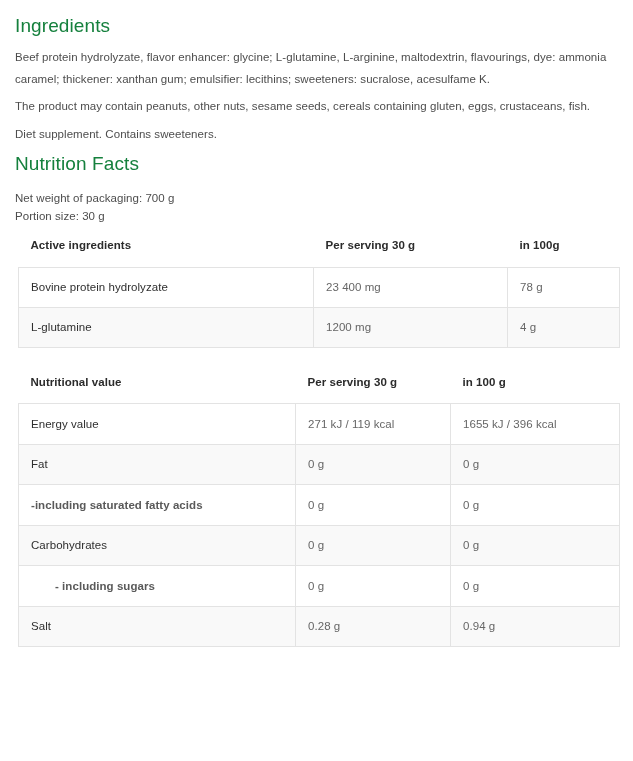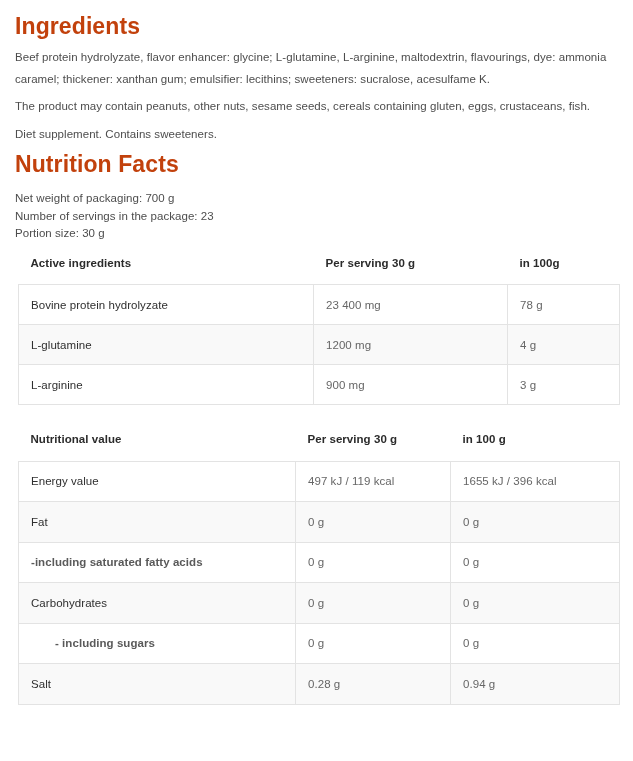--- a/index.html
+++ b/index.html
@@ -5,23 +5,23 @@
   * { margin: 0; padding: 0; box-sizing: border-box; }
   html, body {
     width: 633px; height: 761px;
     background: #ffffff;
     font-family: "Liberation Sans", sans-serif;
     overflow: hidden;
   }
   .page { width: 633px; height: 761px; padding: 0 14px 0 15px; background: #fff; }
 
   .section-title {
-    font-size: 23px;
-    font-weight: 700;
-    color: #c2410c;
+    font-size: 19px;
+    font-weight: 400;
+    color: #15803d;
     line-height: 24px;
     letter-spacing: 0.1px;
   }
   #ingredients-title { margin-top: 14px; }
   #nutrition-title { margin-top: 7px; }
 
   .body-text {
     font-size: 11.5px;
     color: #4d4d4d;
     line-height: 22px;
@@ -87,21 +87,20 @@
     <p class="body-text p-composition">Beef protein hydrolyzate, flavor enhancer: glycine; L-glutamine, L-arginine, maltodextrin, flavourings, dye: ammonia caramel; thickener: xanthan gum; emulsifier: lecithins; sweeteners: sucralose, acesulfame K.</p>
     <p class="body-text p-allergen">The product may contain peanuts, other nuts, sesame seeds, cereals containing gluten, eggs, crustaceans, fish.</p>
     <p class="body-text p-note">Diet supplement. Contains sweeteners.</p>
   </section>
 
   <section>
     <h2 id="nutrition-title" class="section-title">Nutrition Facts</h2>
 
     <div class="meta-block">
       <div class="meta-line">Net weight of packaging: 700 g</div>
-      <div class="meta-line">Number of servings in the package: 23</div>
       <div class="meta-line">Portion size: 30 g</div>
     </div>
 
     <table class="facts-table t1">
       <colgroup>
         <col style="width:295px">
           <col style="width:194px">
           <col style="width:112px">
       </colgroup>
       <thead>
@@ -115,45 +114,40 @@
         <tr>
           <td class="cell-label">Bovine protein hydrolyzate</td>
           <td class="cell-value">23 400 mg</td>
           <td class="cell-value">78 g</td>
         </tr>
         <tr>
           <td class="cell-label">L-glutamine</td>
           <td class="cell-value">1200 mg</td>
           <td class="cell-value">4 g</td>
         </tr>
-        <tr>
-          <td class="cell-label">L-arginine</td>
-          <td class="cell-value">900 mg</td>
-          <td class="cell-value">3 g</td>
-        </tr>
       </tbody>
     </table>
 
     <table class="facts-table t2">
       <colgroup>
         <col style="width:277px">
           <col style="width:155px">
           <col style="width:169px">
       </colgroup>
       <thead>
         <tr>
           <th>Nutritional value</th>
           <th>Per serving 30 g</th>
           <th>in 100 g</th>
         </tr>
       </thead>
       <tbody>
         <tr>
           <td class="cell-label">Energy value</td>
-          <td class="cell-value">497 kJ / 119 kcal</td>
+          <td class="cell-value">271 kJ / 119 kcal</td>
           <td class="cell-value">1655 kJ / 396 kcal</td>
         </tr>
         <tr>
           <td class="cell-label">Fat</td>
           <td class="cell-value">0 g</td>
           <td class="cell-value">0 g</td>
         </tr>
         <tr>
           <td class="cell-label sub">-including saturated fatty acids</td>
           <td class="cell-value">0 g</td>

